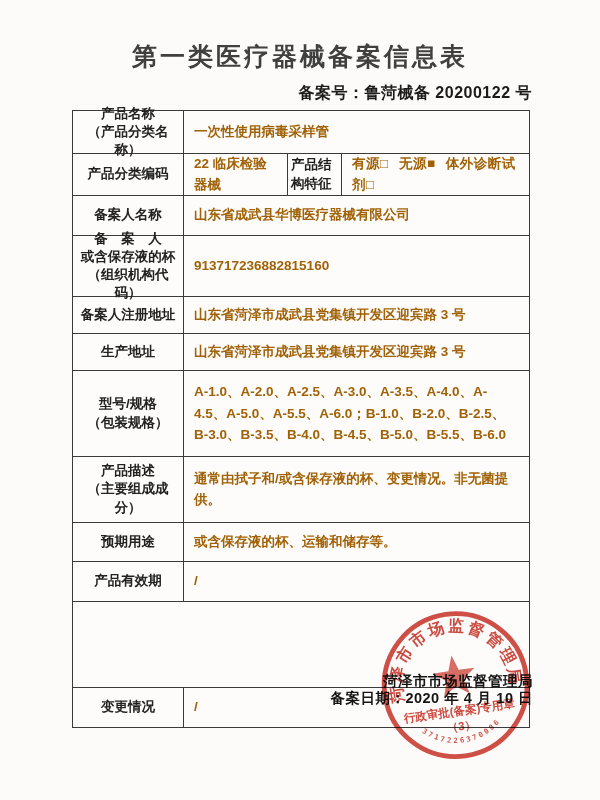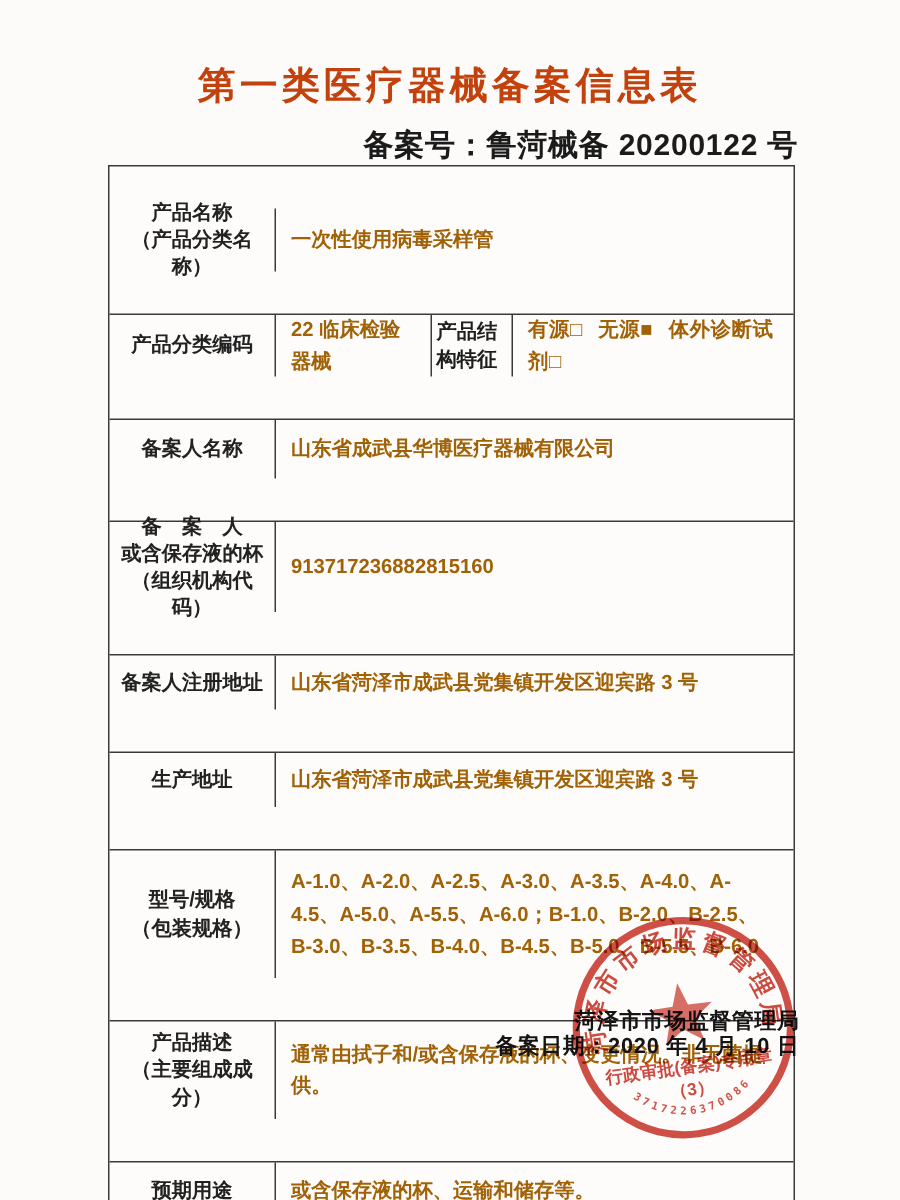--- a/index.html
+++ b/index.html
@@ -3,31 +3,31 @@
 <meta charset="utf-8">
 <style>
   html,body{margin:0;padding:0;}
   body{width:600px;height:800px;background:#ffffff;}
   .paper{
     position:relative;width:600px;height:800px;background:#fcfbf9;
     font-family:"Liberation Sans","DejaVu Sans",sans-serif;color:#1e1e1e;overflow:hidden;
   }
   .doc-title{
     position:absolute;top:40px;left:0;right:0;text-align:center;
-    font-size:25px;font-weight:bold;letter-spacing:3px;color:#c2410c;
+    font-size:25px;font-weight:bold;letter-spacing:3px;color:#404040;
   }
   .record-no{
     position:absolute;top:83px;right:68px;
-    font-size:20px;font-weight:bold;letter-spacing:.5px;color:#1b1b1b;
+    font-size:16px;font-weight:bold;letter-spacing:.5px;color:#1b1b1b;
   }
   .form-table{
     position:absolute;left:72px;top:110px;width:458px;
     border:1.6px solid #3a3a3a;box-sizing:border-box;background:rgba(255,255,255,.25);
   }
-  .row{display:flex;box-sizing:border-box;margin-top:28px;}
+  .row{display:flex;box-sizing:border-box;}
   .row + .row{border-top:1.4px solid #3a3a3a;}
   .cell{box-sizing:border-box;display:flex;align-items:center;}
   .label-cell{
     width:111px;flex:0 0 111px;border-right:1.4px solid #3a3a3a;
     justify-content:center;text-align:center;white-space:pre-line;
     font-weight:700;font-size:13.5px;line-height:1.35;padding:2px 4px;color:#222;
   }
   .value-cell{
     flex:1;justify-content:flex-start;text-align:left;
     font-weight:700;font-size:13.5px;line-height:1.5;padding:3px 10px;color:#a16207;

